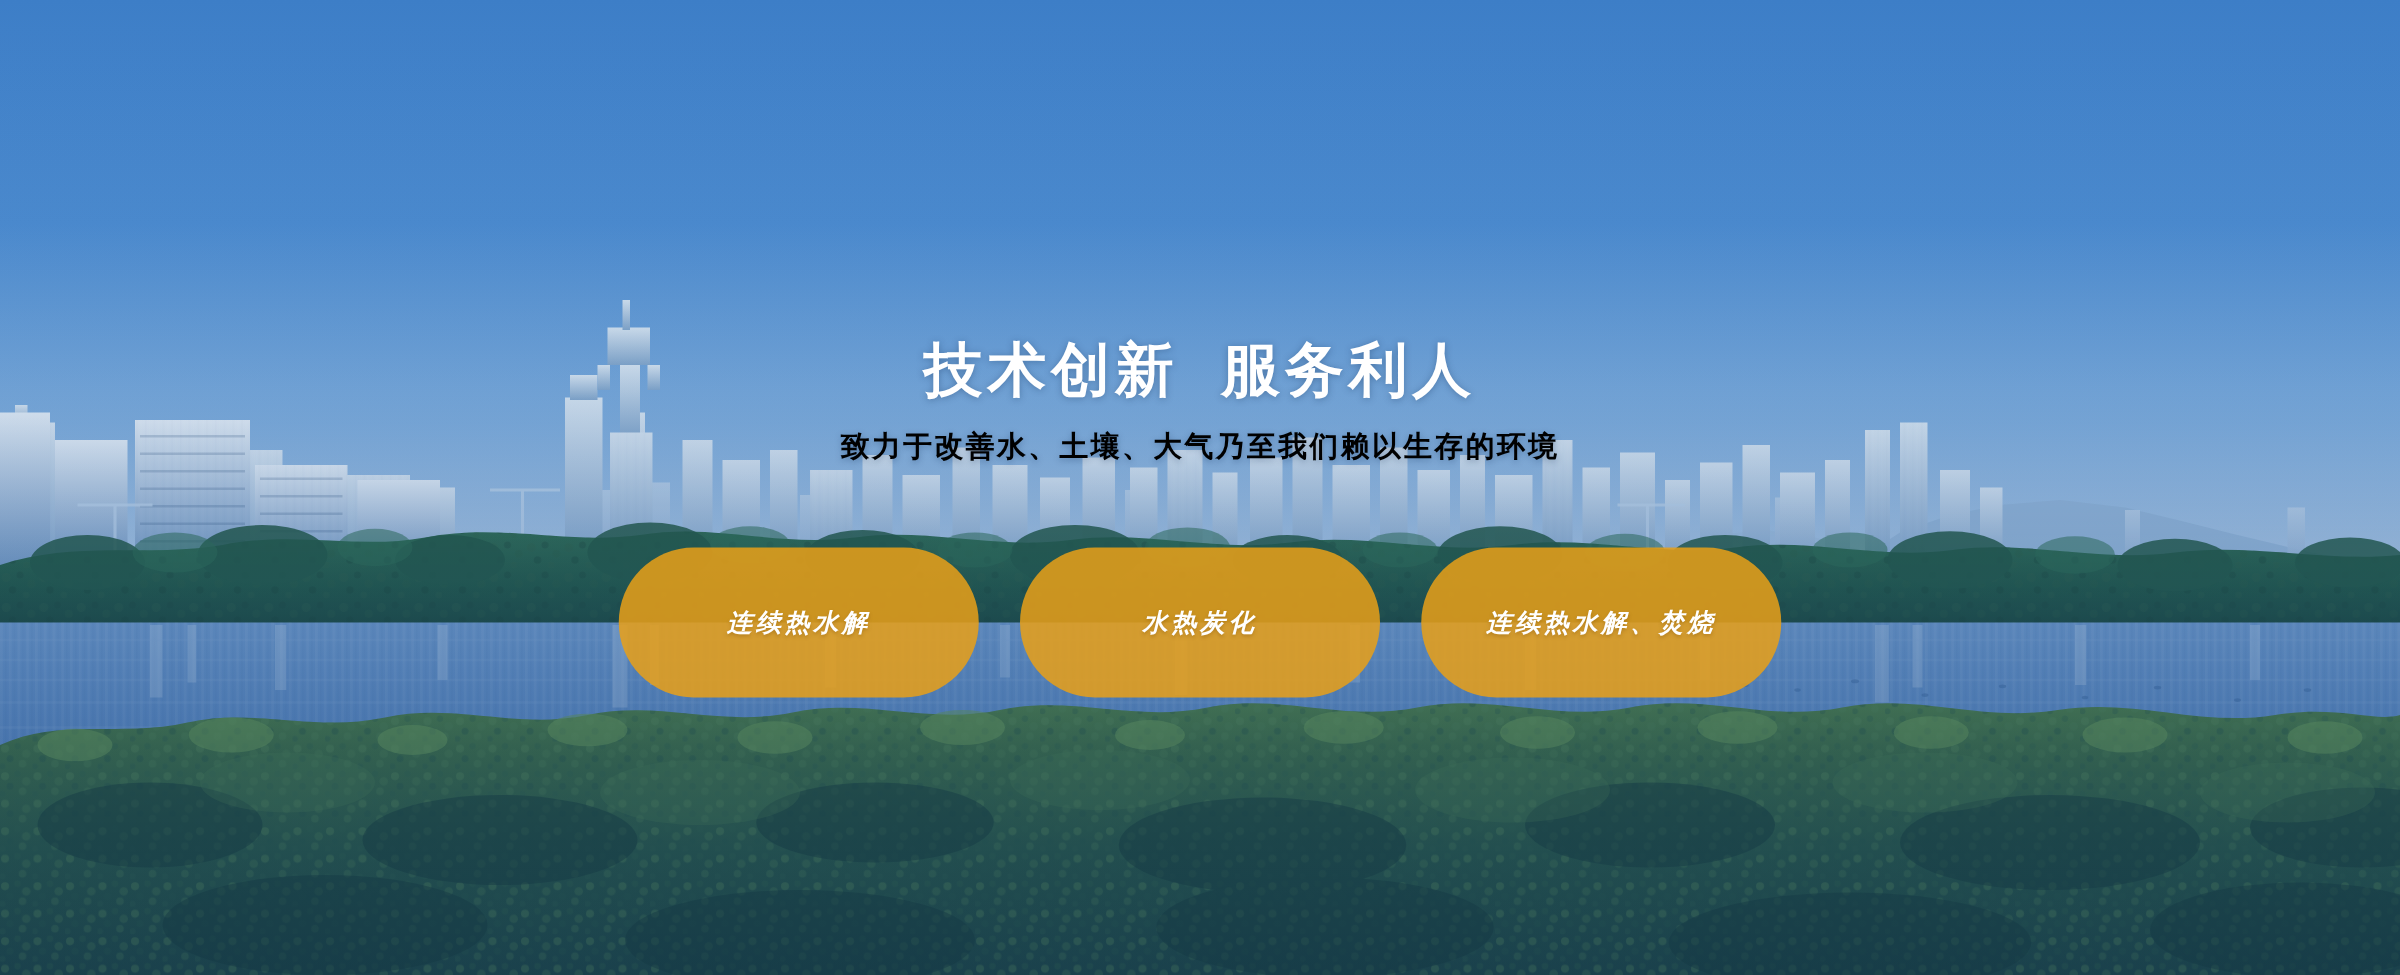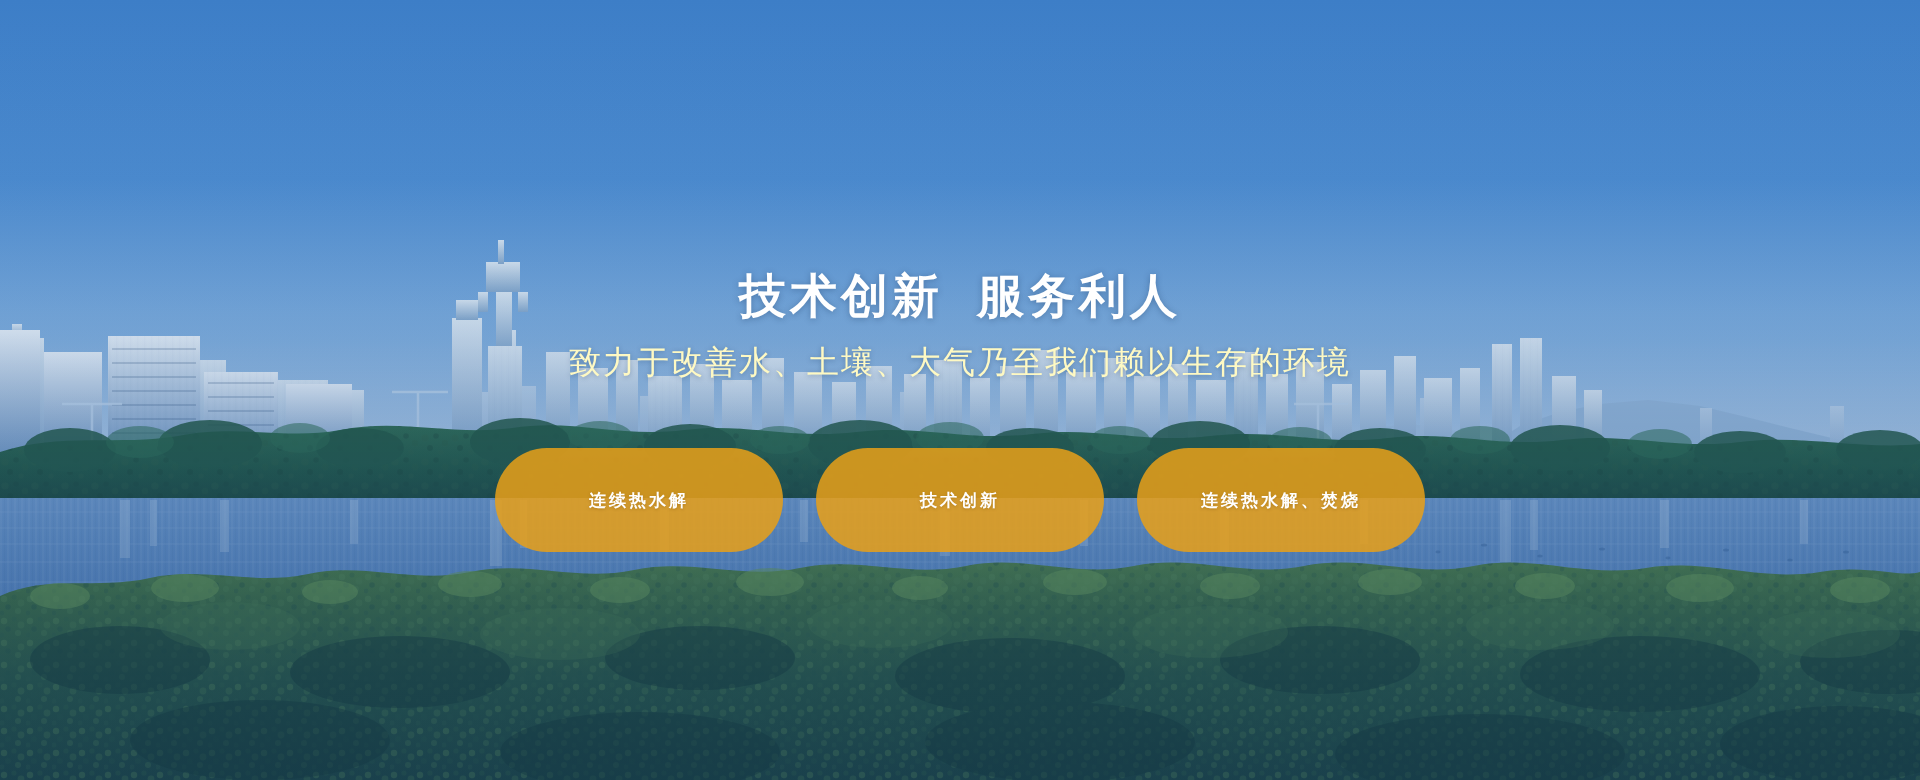--- a/index.html
+++ b/index.html
@@ -42,51 +42,52 @@
     font-weight:700;
     color:#ffffff;
     letter-spacing:4px;
     line-height:1.0;
     text-shadow:0 1px 6px rgba(20,50,90,0.35);
     white-space:pre;
   }
 
   .hero-subtitle {
     margin-top:26px;
-    font-size:32px;
-    font-weight:400;
-    color:#fef9c3;
+    font-size:23px;
+    font-weight:700;
+    color:#000000;
     letter-spacing:2px;
     line-height:1.1;
     text-shadow:0 1px 5px rgba(20,50,90,0.35);
     white-space:pre;
   }
 
   .cta-row {
     margin-top:68px;
     display:flex;
     align-items:center;
     gap:33px;
   }
 
   .cta-btn {
-    width:288px; height:104px;
+    width:288px; height:120px;
     border:none; outline:none;
     border-radius:70px;
     background:rgba(232,160,24,0.86);
     color:#ffffff;
     font-family:"Liberation Sans","DejaVu Sans",sans-serif;
-    font-size:17px;
+    font-size:20px;
     font-weight:700;
     letter-spacing:3px;
     cursor:pointer;
     display:flex; align-items:center; justify-content:center;
     text-shadow:0 1px 3px rgba(120,75,0,0.35);
     white-space:pre;
     transition:background .15s ease;
+    font-style:italic;
   }
 </style>
 </head>
 <body>
 
 <div class="hero">
 
   <div class="scene">
     <svg viewBox="0 0 1920 780" preserveAspectRatio="none" xmlns="http://www.w3.org/2000/svg">
       <defs>
@@ -456,18 +457,18 @@
   <div class="tint"></div>
 
   <div class="content">
 
     <h1 class="hero-title">技术创新  服务利人</h1>
 
     <p class="hero-subtitle">致力于改善水、土壤、大气乃至我们赖以生存的环境</p>
 
     <div class="cta-row">
       <button class="cta-btn">连续热水解</button>
-      <button class="cta-btn">技术创新</button>
+      <button class="cta-btn">水热炭化</button>
       <button class="cta-btn">连续热水解、焚烧</button>
     </div>
 
   </div>
 </div>
 
 </body></html>

